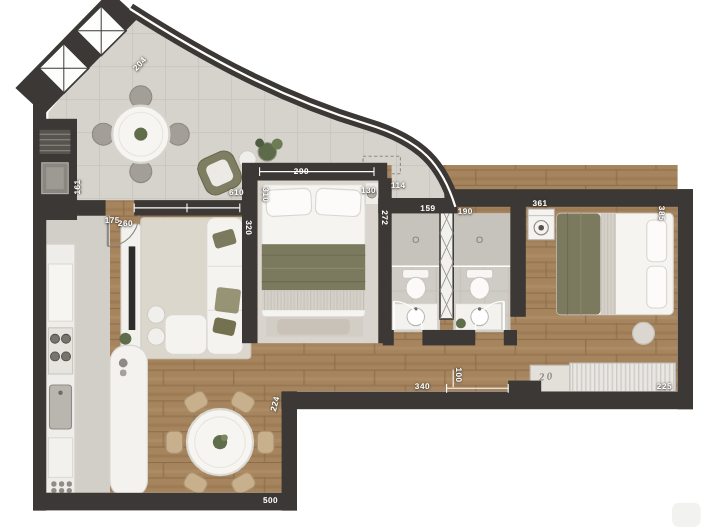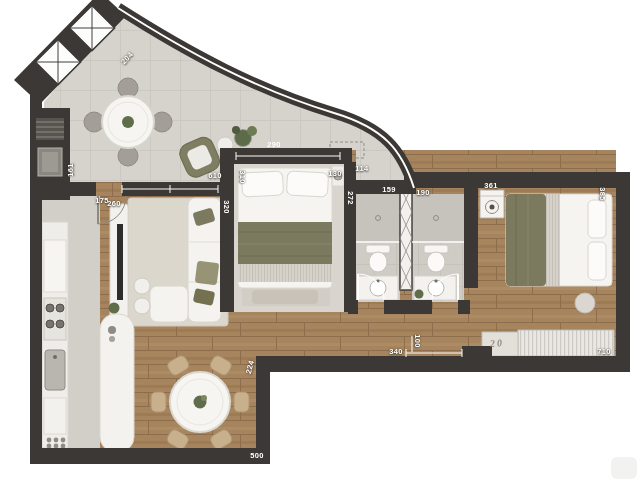--- a/index.html
+++ b/index.html
@@ -271,30 +271,30 @@
   </g>
 </svg>
 
   <div class="dim sh" style="left:127px;top:58px;transform:translate(-50%,-50%) rotate(-47deg)">204</div>
   <div class="dim sh" style="left:70px;top:170px;transform:translate(-50%,-50%) rotate(-90deg)">161</div>
   <div class="dim sh" style="left:102px;top:200px">175</div>
   <div class="dim sh" style="left:114px;top:203px">260</div>
   <div class="dim sh" style="left:215px;top:175px">610</div>
   <div class="dim sh" style="left:242px;top:177px;transform:translate(-50%,-50%) rotate(90deg)">310</div>
   <div class="dim" style="left:226px;top:207px;transform:translate(-50%,-50%) rotate(90deg)">320</div>
-  <div class="dim" style="left:274px;top:144px">290</div>
+  <div class="dim" style="left:274px;top:156px">290</div>
   <div class="dim sh" style="left:335px;top:173px">130</div>
   <div class="dim sh" style="left:362px;top:168px">114</div>
   <div class="dim" style="left:350px;top:198px;transform:translate(-50%,-50%) rotate(90deg)">272</div>
   <div class="dim" style="left:389px;top:189px">159</div>
   <div class="dim sh" style="left:423px;top:192px">190</div>
   <div class="dim sh" style="left:491px;top:185px">361</div>
   <div class="dim sh" style="left:602px;top:194px;transform:translate(-50%,-50%) rotate(90deg)">385</div>
   <div class="dim sh" style="left:250px;top:367px;transform:translate(-50%,-50%) rotate(-75deg)">224</div>
-  <div class="dim" style="left:257px;top:455px">500</div>
-  <div class="dim sh" style="left:396px;top:351px">340</div>
+  <div class="dim" style="left:246px;top:455px">500</div>
+  <div class="dim sh" style="left:384px;top:351px">340</div>
   <div class="dim sh" style="left:417px;top:341px;transform:translate(-50%,-50%) rotate(90deg)">100</div>
-  <div class="dim sh" style="left:604px;top:351px">710</div>
+  <div class="dim sh" style="left:604px;top:351px">225</div>
 
   <div class="decor-num" style="left:497px;top:343px">20</div>
 
   <div class="watermark"></div>
 </div>
 
 </body></html>

